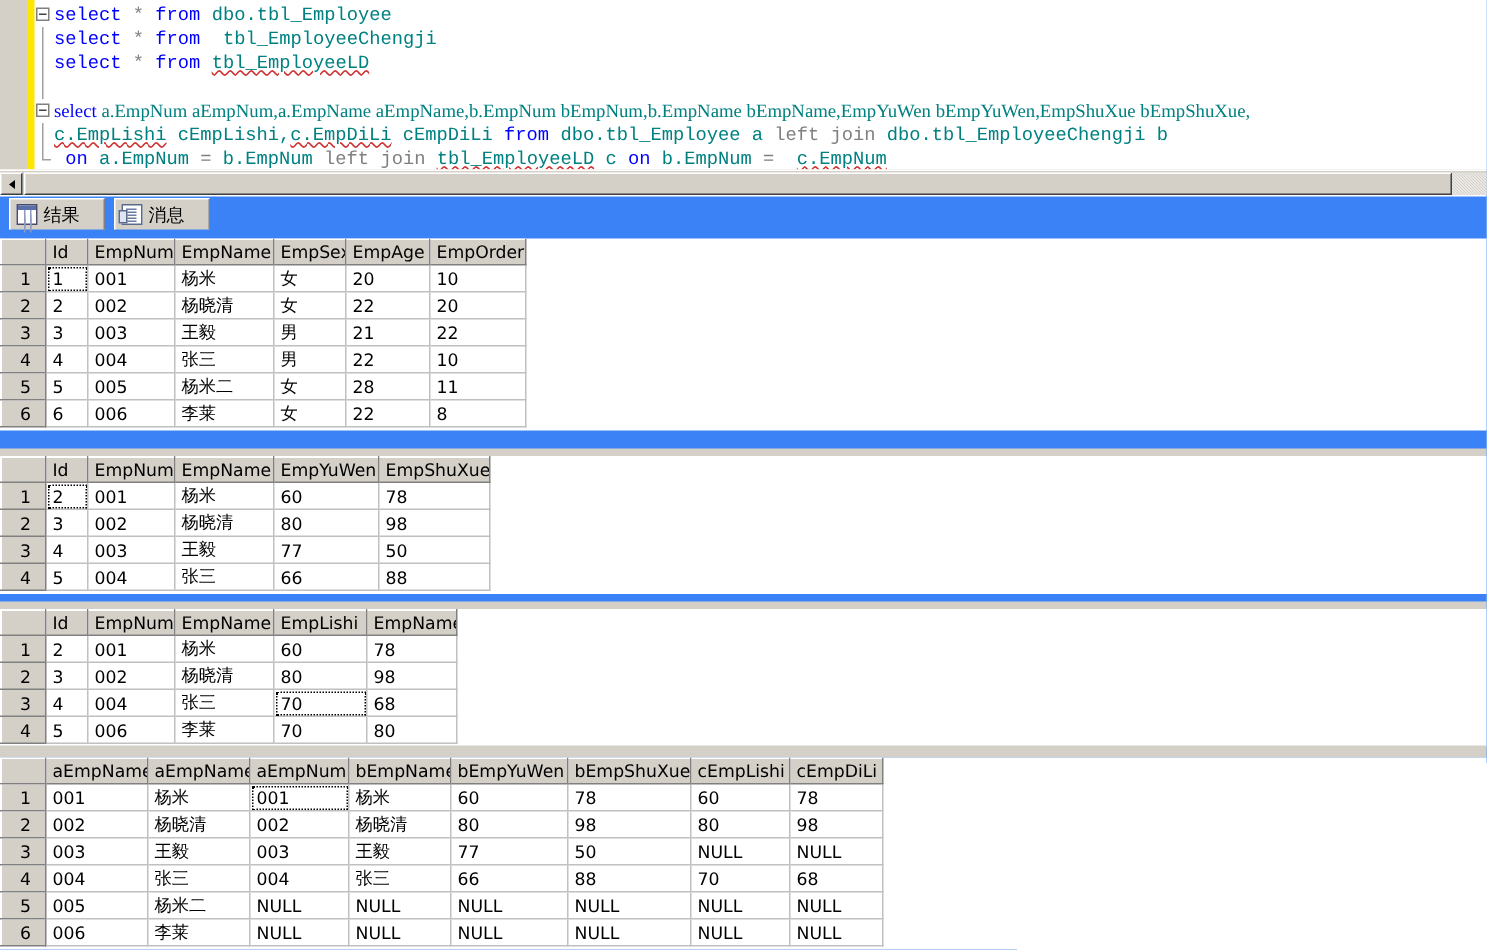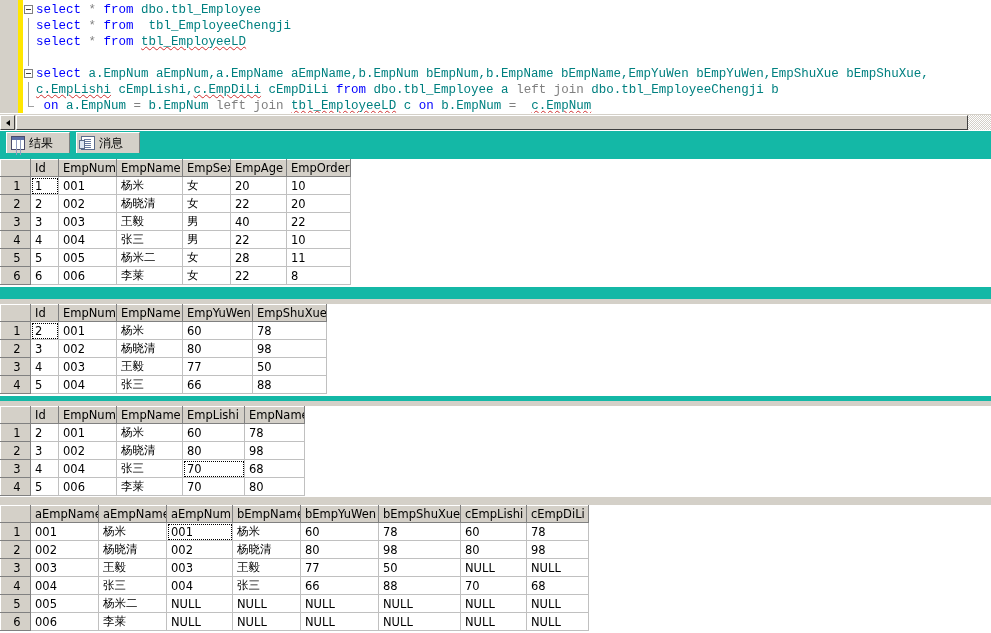--- a/index.html
+++ b/index.html
@@ -26,21 +26,21 @@
   .otick{position:absolute;left:5px;width:6px;height:1px;background:#a0a0a0;}
   
   #hscroll{position:absolute;left:0;top:113px;width:991px;height:17px;background:#d4d0c8;border-top:1px solid #ffffff;box-sizing:border-box;}
   .sb-arrow{position:absolute;top:1px;width:15px;height:15px;background:#d4d0c8;border:1px solid #ffffff;border-right-color:#404040;border-bottom-color:#404040;box-sizing:border-box;}
   .sb-arrow i{position:absolute;left:5px;top:4px;width:0;height:0;border-top:3px solid transparent;border-bottom:3px solid transparent;border-right:4px solid #000;}
   #sb-track{position:absolute;left:16px;top:1px;right:0;height:15px;
     background-image:linear-gradient(45deg,#ffffff 25%,#d4d0c8 25%,#d4d0c8 50%,#ffffff 50%,#ffffff 75%,#d4d0c8 75%);
     background-size:2px 2px;}
   #sb-thumb{position:absolute;left:16px;top:1px;width:952px;height:15px;background:#d4d0c8;border:1px solid #ffffff;border-right-color:#404040;border-bottom-color:#404040;box-sizing:border-box;}
   
-  #results{position:absolute;left:0;top:131px;width:991px;height:502px;background:#14b8a6;}
+  #results{position:absolute;left:0;top:131px;width:991px;height:502px;background:#3b82f6;}
   #tabbar{position:absolute;left:0;top:0;width:991px;height:23px;}
   .tab{position:absolute;top:1px;height:21px;box-sizing:border-box;background:#d4d0c8;
        border:1px solid #ffffff;border-right-color:#808080;border-bottom:none;display:flex;align-items:center;padding:0 7px 0 4px;}
   .tab .tlabel{font-size:12px;color:#000;margin-left:4px;font-family:"DejaVu Sans",sans-serif;}
   .ico{width:14px;height:14px;position:relative;display:inline-block;flex:none;}
   
   .ico-grid{background:#ffffff;border:1px solid #4a4a6a;box-sizing:border-box;}
   .ico-grid:before{content:"";position:absolute;left:0;top:0;right:0;height:3px;background:#5b6fa8;}
   .ico-grid:after{content:"";position:absolute;left:4px;top:3px;width:1px;bottom:0;background:#8f9cc0;
     box-shadow:4px 0 0 0 #8f9cc0, 0 3px 0 0 #8f9cc0, 4px 3px 0 0 #8f9cc0, 0 6px 0 0 #8f9cc0, 4px 6px 0 0 #8f9cc0;}
@@ -86,21 +86,21 @@
       <div class="obox" style="top: 69px;"></div>
       <div class="oline" style="top: 82px; height: 16px;"></div>
       <div class="oline" style="top: 98px; height: 8px;"></div>
       <div class="otick" style="top: 106px;"></div>
     </div>
   <div id="code">
       <div class="code-line" style="top: 2px;"><span class="kw">select</span><span class="sym"> </span><span class="op">*</span><span class="sym"> </span><span class="kw">from</span><span class="sym"> </span><span class="ident">dbo.tbl_Employee</span></div>
       <div class="code-line" style="top: 18px;"><span class="kw">select</span><span class="sym"> </span><span class="op">*</span><span class="sym"> </span><span class="kw">from</span><span class="sym">  </span><span class="ident">tbl_EmployeeChengji</span></div>
       <div class="code-line" style="top: 34px;"><span class="kw">select</span><span class="sym"> </span><span class="op">*</span><span class="sym"> </span><span class="kw">from</span><span class="sym"> </span><span class="ident squiggle">tbl_EmployeeLD</span></div>
       <div class="code-line" style="top: 50px;"></div>
-      <div class="code-line" style="top: 66px;"><span class="kw">select</span><span class="sym"> </span><span class="ident">a.EmpNum aEmpNum,a.EmpName aEmpName,b.EmpNum bEmpNum,b.EmpName bEmpName,EmpYuWen bEmpYuWen,EmpShuXue bEmpShuXue,</span></div>
+      <div class="code-line" style="top: 66px; font-family: Liberation Serif, serif;"><span class="kw">select</span><span class="sym"> </span><span class="ident">a.EmpNum aEmpNum,a.EmpName aEmpName,b.EmpNum bEmpNum,b.EmpName bEmpName,EmpYuWen bEmpYuWen,EmpShuXue bEmpShuXue,</span></div>
       <div class="code-line" style="top: 82px;"><span class="ident squiggle">c.EmpLishi</span><span class="ident"> cEmpLishi,</span><span class="ident squiggle">c.EmpDiLi</span><span class="ident"> cEmpDiLi </span><span class="kw">from</span><span class="sym"> </span><span class="ident">dbo.tbl_Employee a </span><span class="plain">left join</span><span class="ident"> dbo.tbl_EmployeeChengji b</span></div>
       <div class="code-line" style="top: 98px;"><span class="sym"> </span><span class="kw">on</span><span class="ident"> a.EmpNum </span><span class="op">=</span><span class="ident"> b.EmpNum </span><span class="plain">left join</span><span class="sym"> </span><span class="ident squiggle">tbl_EmployeeLD</span><span class="ident"> c </span><span class="kw">on</span><span class="ident"> b.EmpNum </span><span class="op">=</span><span class="sym">  </span><span class="ident squiggle">c.EmpNum</span></div>
     </div>
 </div>
 
 <div id="hscroll">
   <div id="sb-track"></div>
   <div class="sb-arrow" style="left:0">
       <i></i>
     </div>
@@ -150,21 +150,21 @@
               <td style="width: 48px;">女</td>
               <td style="width: 56px;">22</td>
               <td style="width: 64px;">20</td>
             </tr>
             <tr>
               <td class="rowhdr" style="width: 30px;">3</td>
               <td style="width: 28px;">3</td>
               <td style="width: 58px;">003</td>
               <td style="width: 66px;">王毅</td>
               <td style="width: 48px;">男</td>
-              <td style="width: 56px;">40</td>
+              <td style="width: 56px;">21</td>
               <td style="width: 64px;">22</td>
             </tr>
             <tr>
               <td class="rowhdr" style="width: 30px;">4</td>
               <td style="width: 28px;">4</td>
               <td style="width: 58px;">004</td>
               <td style="width: 66px;">张三</td>
               <td style="width: 48px;">男</td>
               <td style="width: 56px;">22</td>
               <td style="width: 64px;">10</td>

